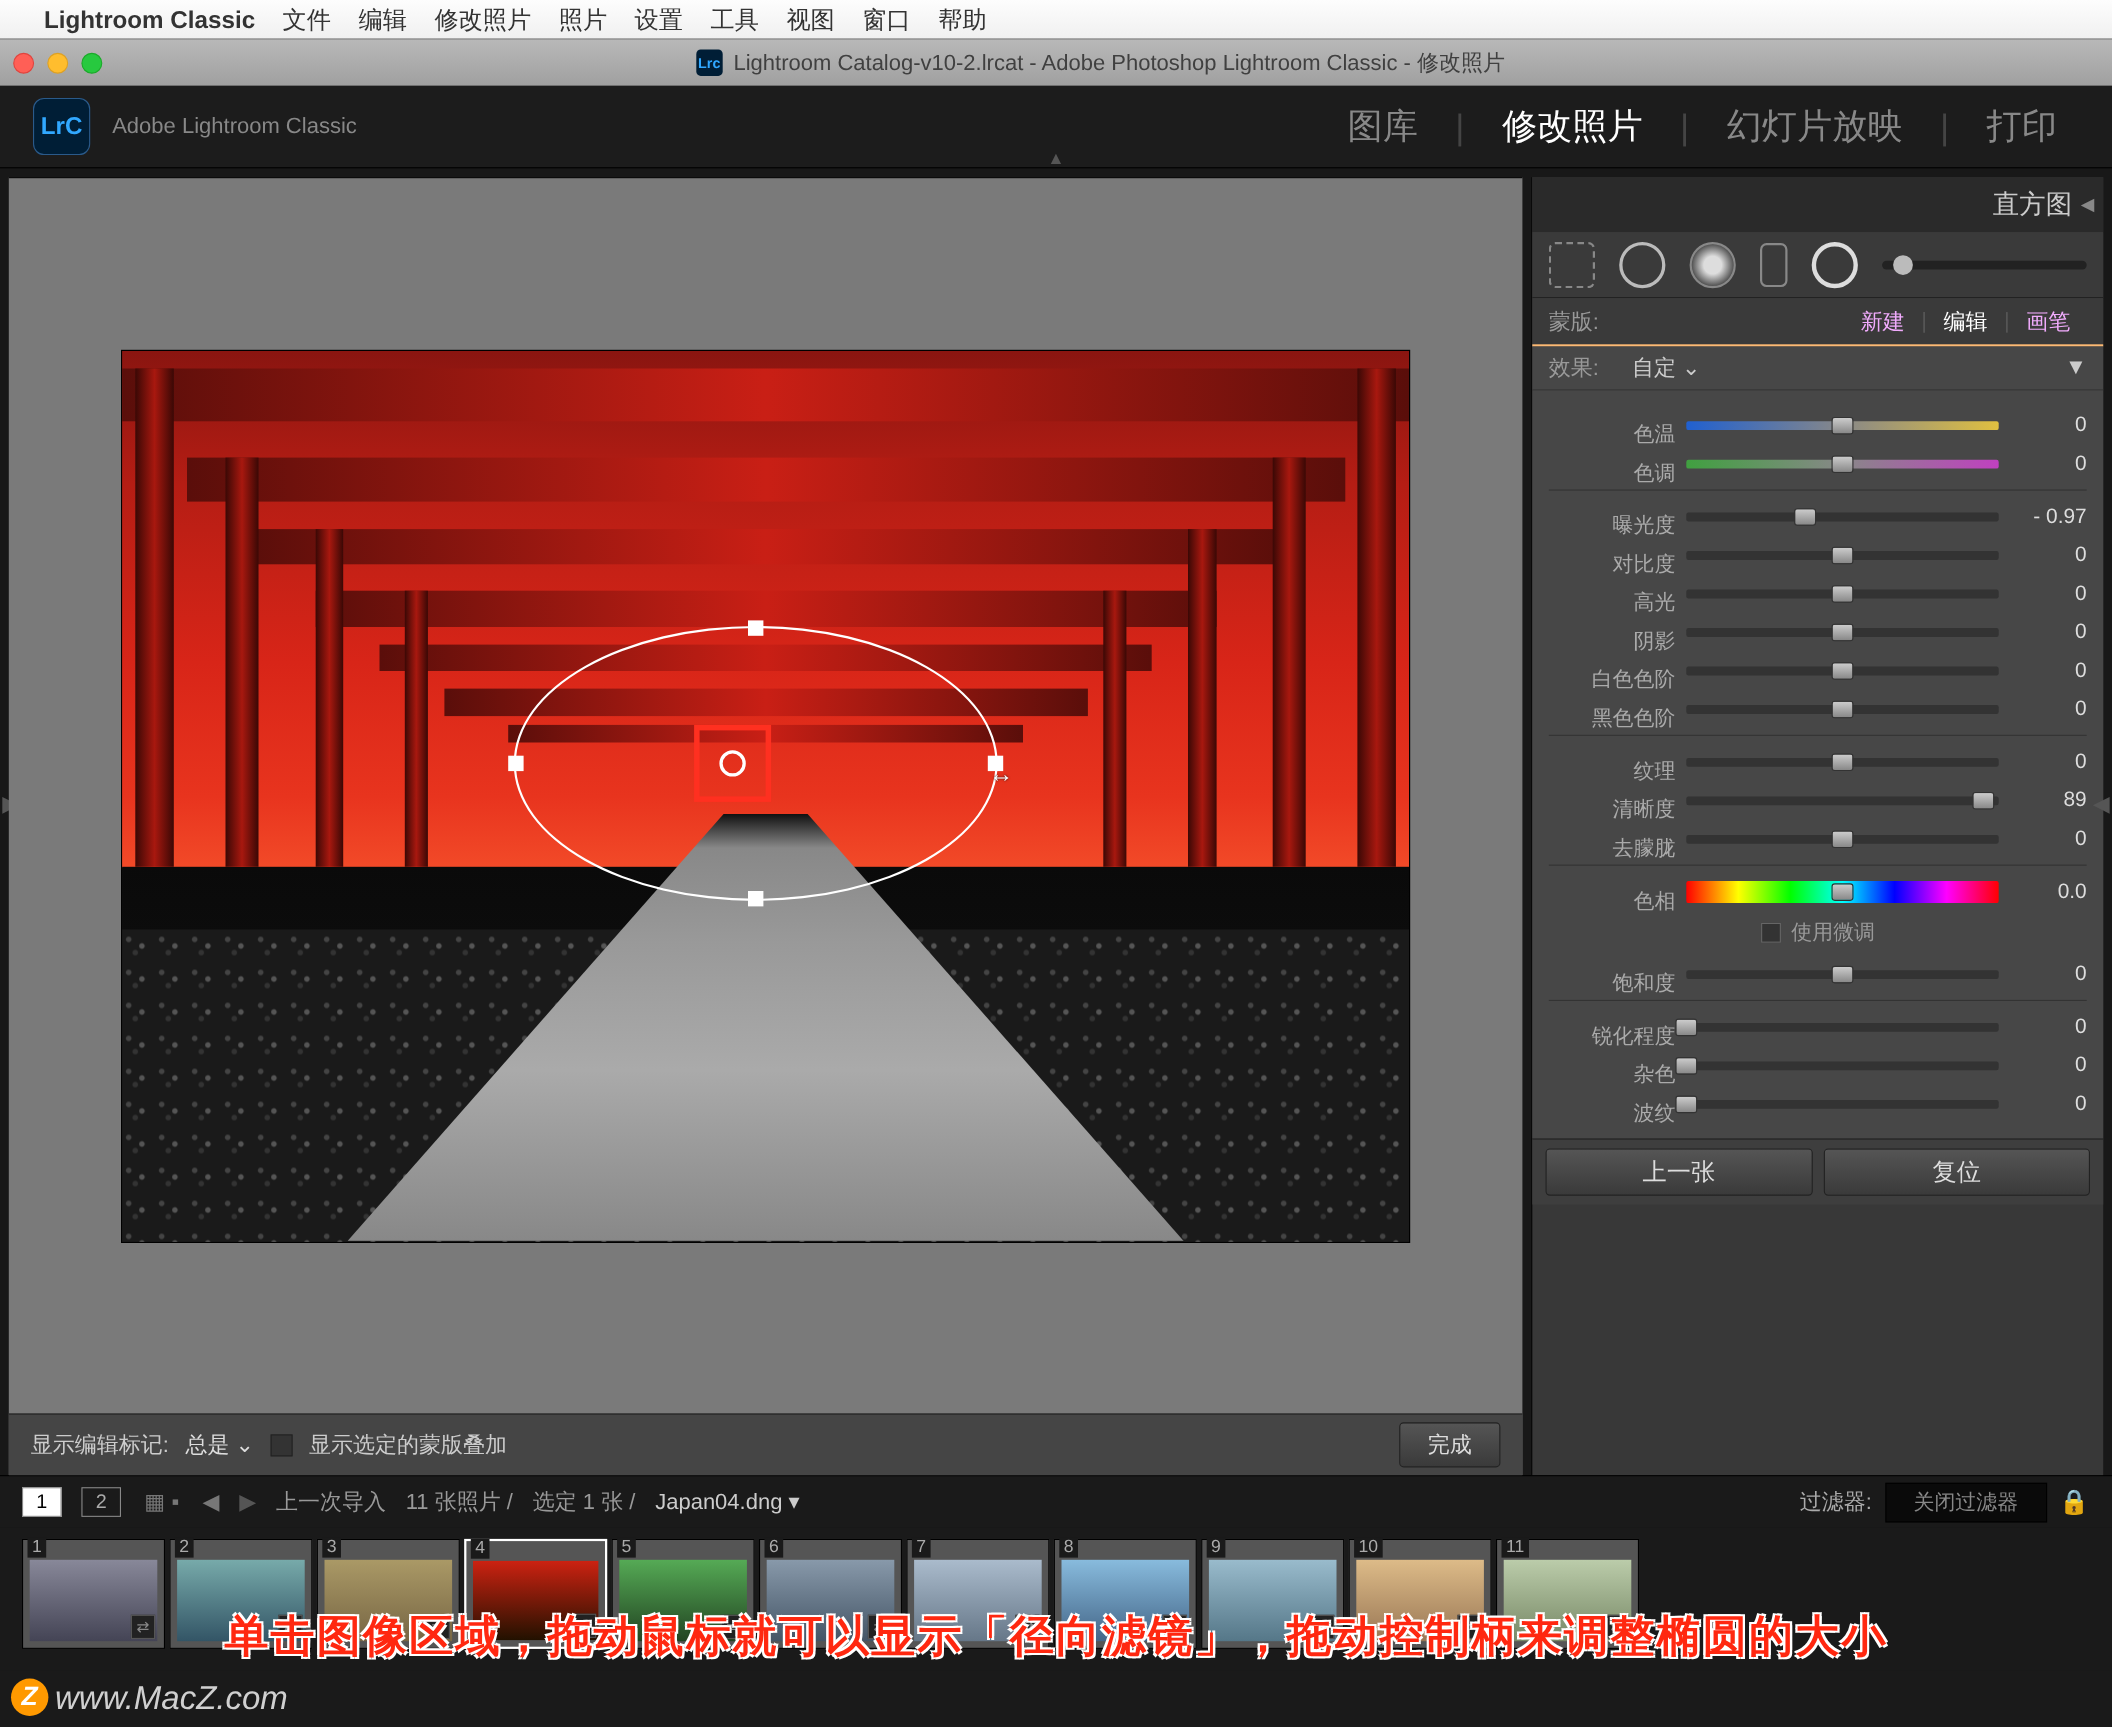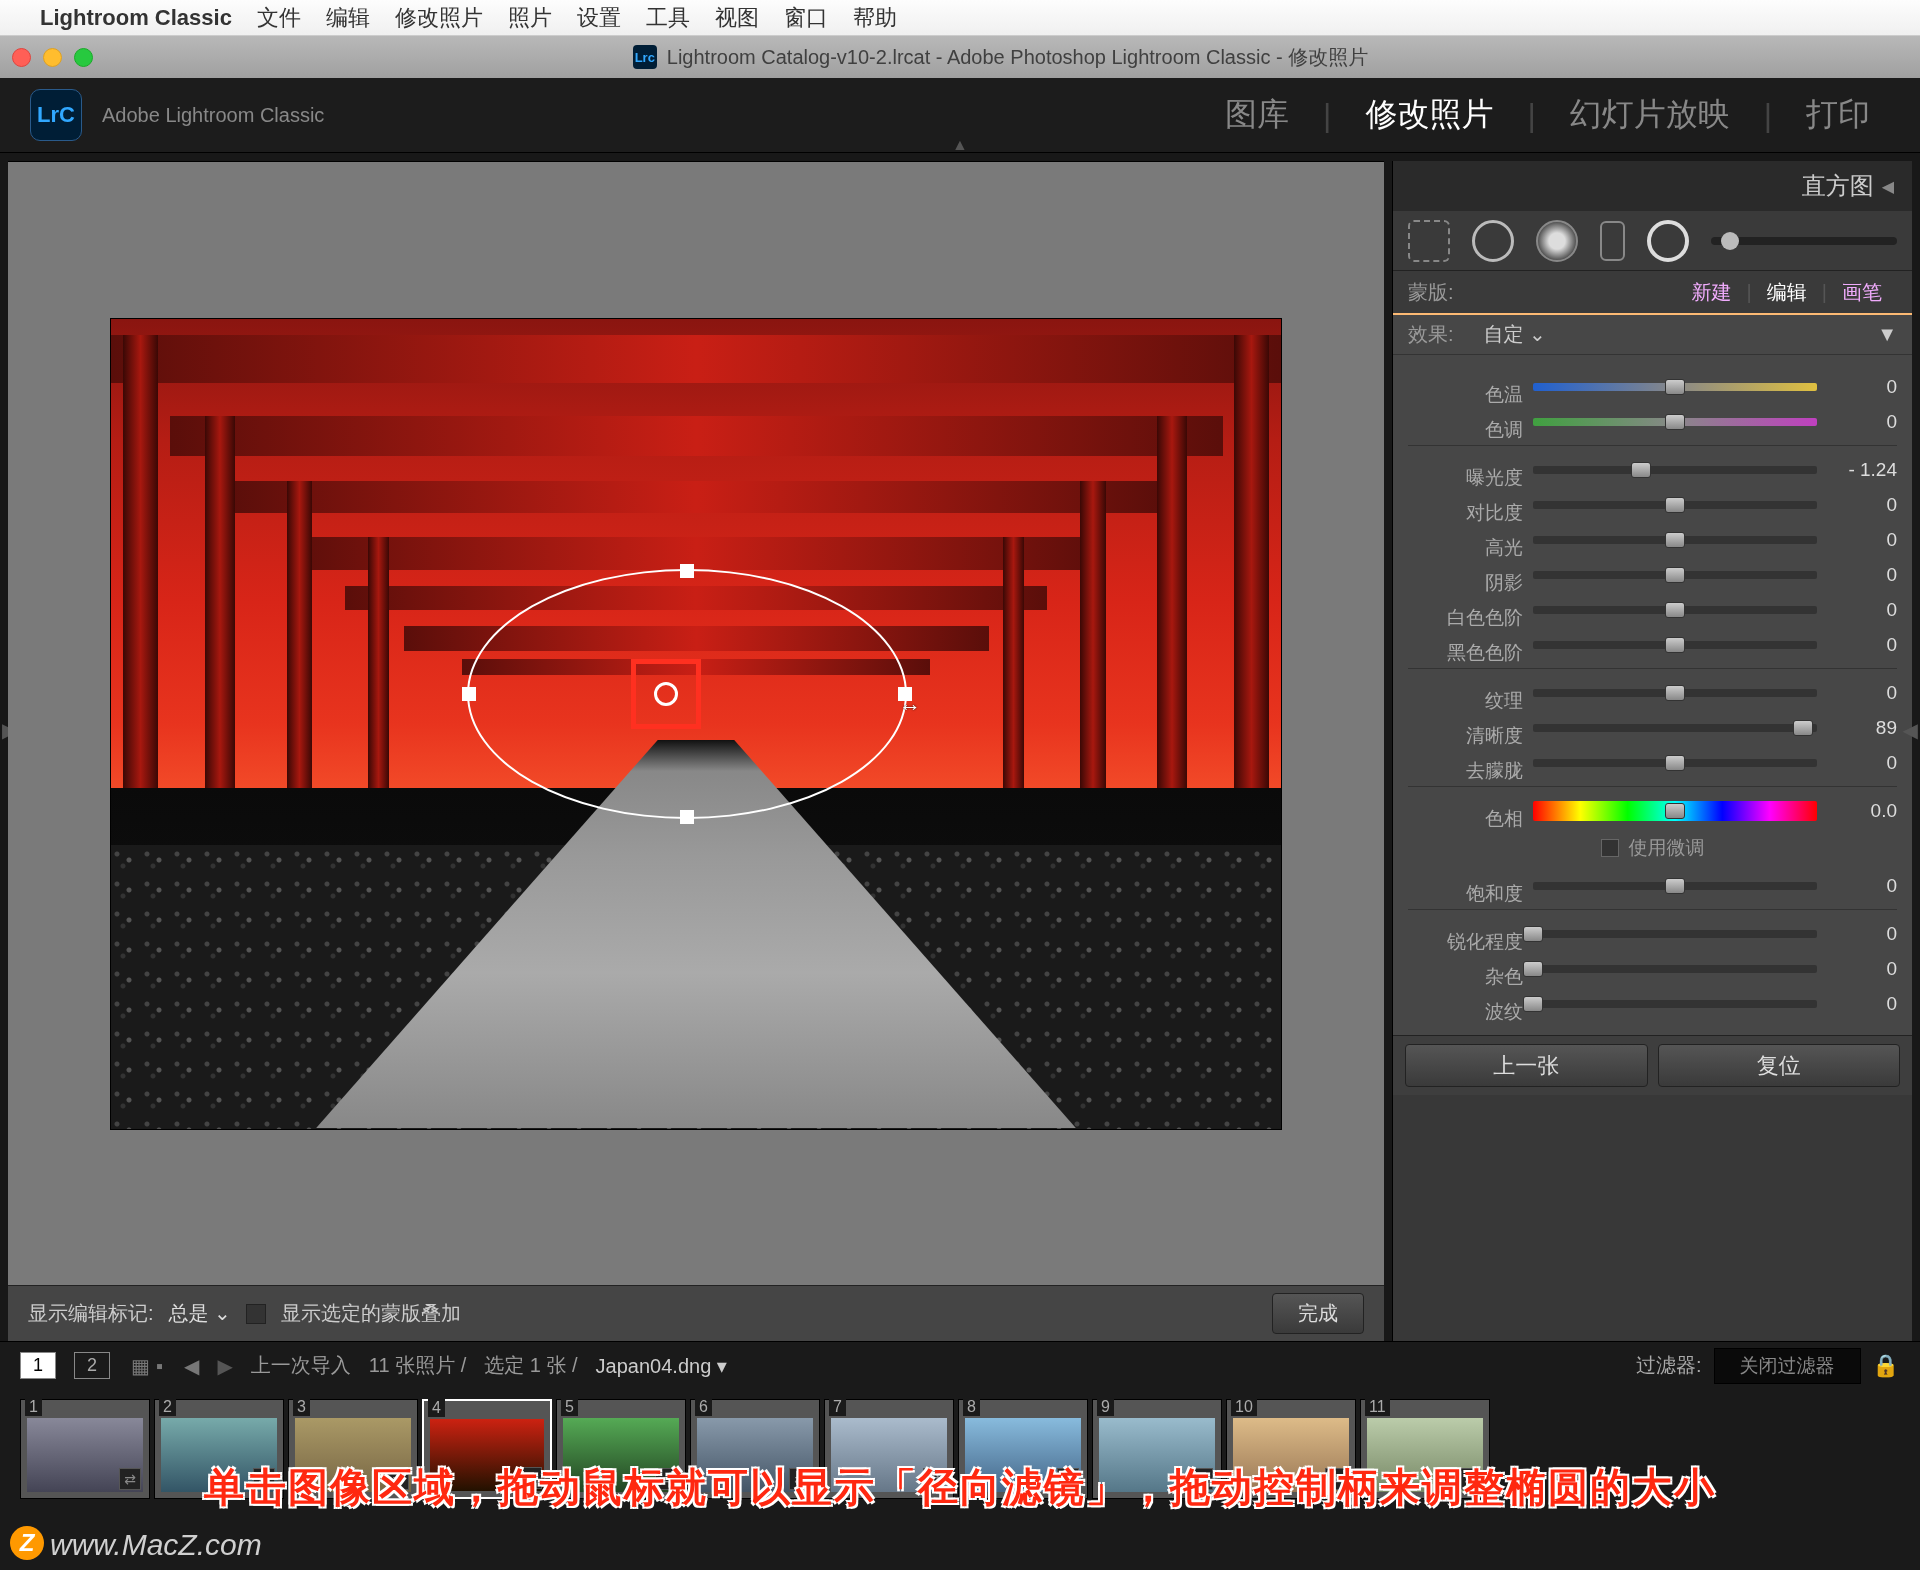--- a/index.html
+++ b/index.html
@@ -68,21 +68,21 @@
 .cursor-arrow { position: absolute; left: 788px; top: 372px; color: #fff; font-size: 22px; text-shadow: 0 0 2px #000; }
 
 
 .viewer-bottombar { height: 56px; background: #454545; border-top: 1px solid #222; display: flex; align-items: center; padding: 0 20px; font-size: 20px; color: #ccc; gap: 15px; }
 .vb-sel { color: #ddd; }
 .vb-check { width: 20px; height: 20px; border: 1px solid #222; background: #333; display: inline-block; }
 .done-btn { margin-left: auto; background: linear-gradient(#555, #3a3a3a); border: 1px solid #222; color: #ddd; padding: 6px 25px; font-size: 20px; border-radius: 4px; }
 
 
 .right-panel { width: 520px; background: #383838; border-left: 1px solid #000; display: flex; flex-direction: column; margin: 8px 8px 0 8px; }
-.panel-header { height: 50px; background: #2a2a2a; display: flex; align-items: center; justify-content: flex-end; padding: 0 18px; font-size: 24px; color: #ccc; }
+.panel-header { height: 50px; background: #2a2a2a; display: flex; align-items: center; justify-content: flex-end; padding: 0 8px; font-size: 24px; color: #ccc; }
 .panel-header .tri { margin-left: 8px; color: #888; font-size: 16px; }
 .tool-row { height: 60px; background: #3a3a3a; border-bottom: 1px solid #222; display: flex; align-items: center; padding: 0 15px; gap: 22px; }
 .tool-icon { width: 42px; height: 42px; border: 2px solid #888; border-radius: 6px; display: flex; align-items: center; justify-content: center; color: #aaa; font-size: 26px; }
 .tool-icon.circle-solid { border-radius: 50%; background: radial-gradient(circle, #ddd 30%, #555 70%); border: 2px solid #888; }
 .tool-icon.circle-outline { border-radius: 50%; border: 3px solid #bbb; background: transparent; }
 .tool-icon.crop { border: 2px dashed #888; }
 .tool-icon.rect { border: 2px solid #888; width: 25px; height: 40px; }
 .tool-icon.active { border-width: 4px; border-color: #ddd; }
 .amount-slider { flex: 1; height: 8px; background: #222; position: relative; border-radius: 4px; }
 .amount-slider .knob { position: absolute; left: 10%; top: 50%; width: 18px; height: 18px; background: #bbb; border-radius: 50%; transform: translate(-50%,-50%); }
@@ -294,21 +294,21 @@
               </div>
               <span class="sl-val">0</span>
             </div>
         </div>
         <div class="slider-group">
           <div class="slider-row">
               <span class="sl-label">曝光度</span>
               <div class="track">
                 <div class="knob" style="left:38%"></div>
               </div>
-              <span class="sl-val">- 1.24</span>
+              <span class="sl-val">- 0.97</span>
             </div>
           <div class="slider-row">
               <span class="sl-label">对比度</span>
               <div class="track">
                 <div class="knob" style="left:50%"></div>
               </div>
               <span class="sl-val">0</span>
             </div>
           <div class="slider-row">
               <span class="sl-label">高光</span>

